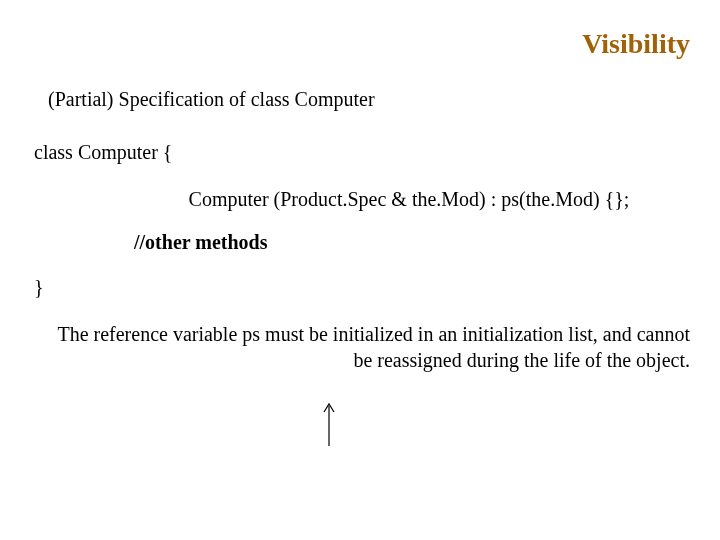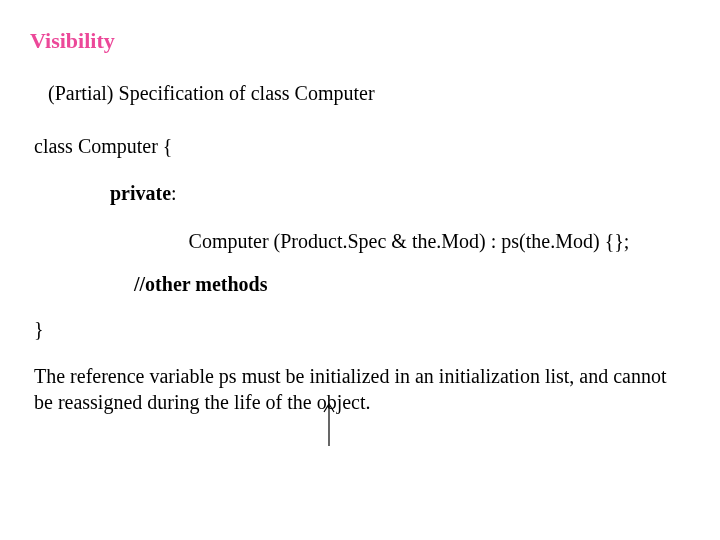--- a/index.html
+++ b/index.html
@@ -7,24 +7,24 @@
       width: 720px;
       height: 540px;
       background: #ffffff;
       font-family: 'Times New Roman', Times, serif;
       font-size: 20px;
       color: #000;
       position: relative;
       padding: 28px 30px 20px 30px;
     }
     .title {
-      color: #ec4899;
+      color: #a16207;
       font-weight: bold;
-      font-size: 22px;
-      text-align: left;
+      font-size: 28px;
+      text-align: right;
       margin-bottom: 28px;
     }
     .subtitle {
       font-weight: normal;
       font-size: 20px;
       margin-left: 18px;
       margin-bottom: 30px;
     }
     .code-start {
       font-size: 20px;
@@ -53,41 +53,39 @@
     .close-brace {
       margin-left: 4px;
       margin-top: 22px;
       font-size: 20px;
     }
     .note {
       margin-top: 22px;
       font-size: 20px;
       line-height: 1.3;
       margin-left: 4px;
+      text-align: right;
     }
     .arrow {
       position: absolute;
       left: 322px;
       top: 400px;
     }
     .arrow svg { display: block; }
   </style>
 </head>
 <body>
 
 <div class="title">Visibility</div>
 
 <div class="subtitle">(Partial) Specification of class Computer</div>
 
 <div class="code-start">class Computer {</div>
 
 <div class="code-block">
-  <div>
-    <span class="kw">private</span><span>:</span>
-  </div>
 </div>
 
 <div class="ctor-line">Computer (Product.Spec &amp;  the.Mod) : ps(the.Mod) {};</div>
 
 <div class="comment-line">//other methods</div>
 
 <div class="close-brace">}</div>
 
 <div class="note">The reference variable ps must be initialized in an initialization list, and cannot be reassigned during the life of the object.</div>
 

